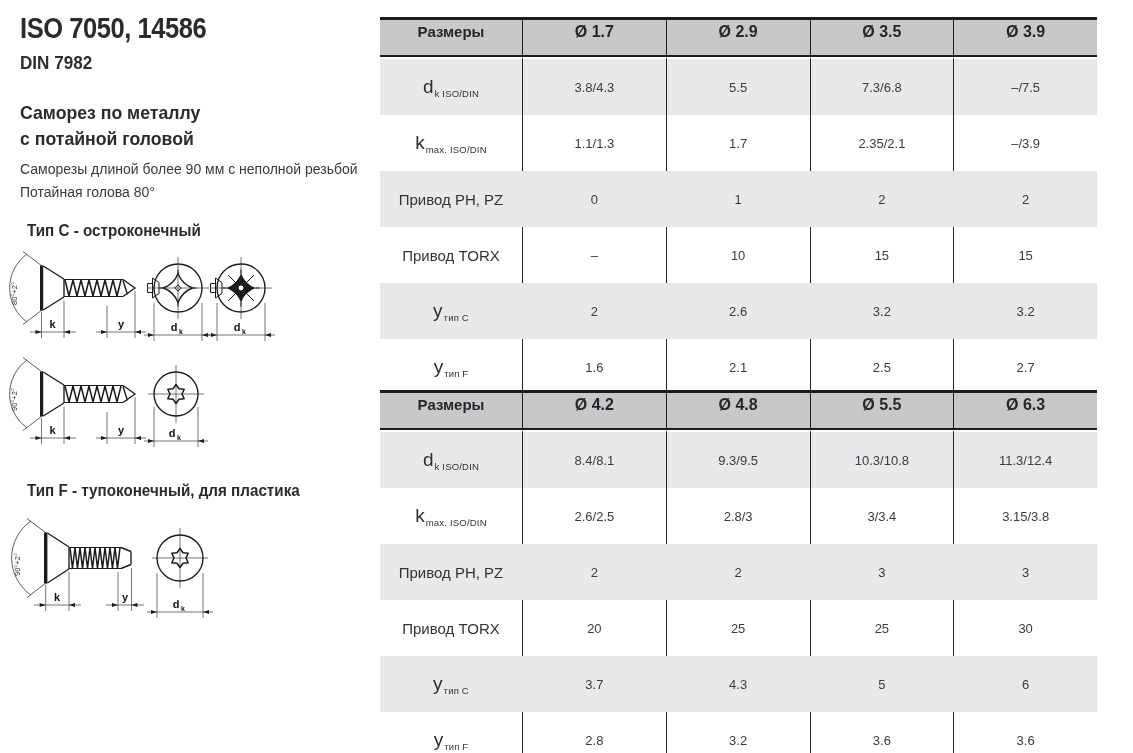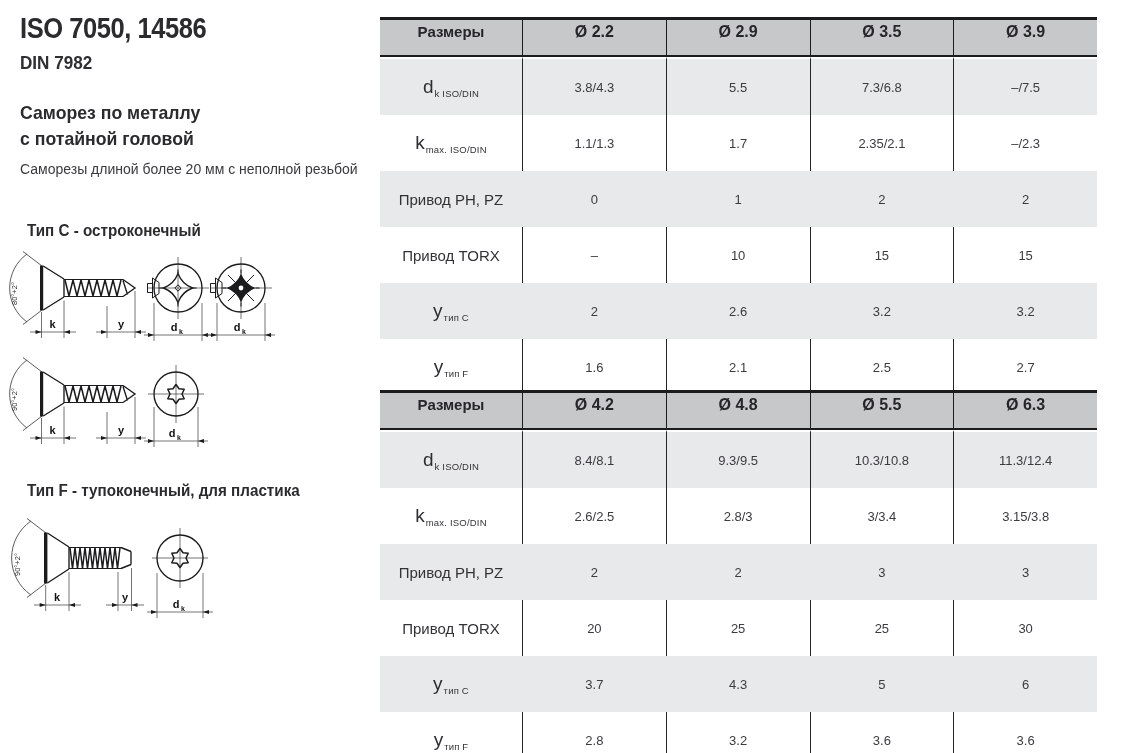--- a/index.html
+++ b/index.html
@@ -65,21 +65,22 @@
 
 <div class="abs doc-title">ISO 7050, 14586</div>
 <div class="abs doc-subtitle">DIN 7982</div>
 
 <div class="abs product-name">
   <div>Саморез по металлу</div>
   <div>с потайной головой</div>
 </div>
 
 <div class="abs notes">
-  <div>Саморезы длиной более 20 мм с неполной резьбой</div>
+  <div>Саморезы длиной более 90 мм с неполной резьбой</div>
+  <div>Потайная голова 80°</div>
 </div>
 
 <div class="abs section-h type-c-h">Тип C - остроконечный</div>
 <div class="abs section-h type-f-h">Тип F - тупоконечный, для пластика</div>
 
 <svg class="abs svg-a" width="272" height="104" viewBox="0 0 272 104">
   <g>
     <path class="t" d="M36,20 L17,5.5 M36,64 L17,78.5"></path>
     <path class="t" d="M21,8 A42,42 0 0 0 21,76"></path>
     <text class="ang" transform="translate(11,59) rotate(-90)">80°+2°</text>
@@ -185,40 +186,40 @@
     <polygon class="fillk" points="195,102 201,99.9 201,104.1"></polygon>
     <text class="lbl" x="168" y="98" text-anchor="middle">d</text>
     <text class="lbls" x="173" y="100.5">k</text>
   </g>
 </svg>
 
 <table class="abs tbl-1">
     <thead>
       <tr>
         <th>Размеры</th>
-        <th>Ø 2.2</th>
+        <th>Ø 1.7</th>
         <th>Ø 2.9</th>
         <th>Ø 3.5</th>
         <th>Ø 3.9</th>
       </tr>
     </thead>
     <tbody>
       <tr>
         <td><span class="rl-main">d</span><sub class="rl-sub">k ISO/DIN</sub></td>
         <td>3.8/4.3</td>
         <td>5.5</td>
         <td>7.3/6.8</td>
         <td>–/7.5</td>
       </tr>
       <tr>
         <td><span class="rl-main">k</span><sub class="rl-sub">max. ISO/DIN</sub></td>
         <td>1.1/1.3</td>
         <td>1.7</td>
         <td>2.35/2.1</td>
-        <td>–/2.3</td>
+        <td>–/3.9</td>
       </tr>
       <tr>
         <td><span class="rl-plain">Привод PH, PZ</span></td>
         <td>0</td>
         <td>1</td>
         <td>2</td>
         <td>2</td>
       </tr>
       <tr>
         <td><span class="rl-plain">Привод TORX</span></td>

